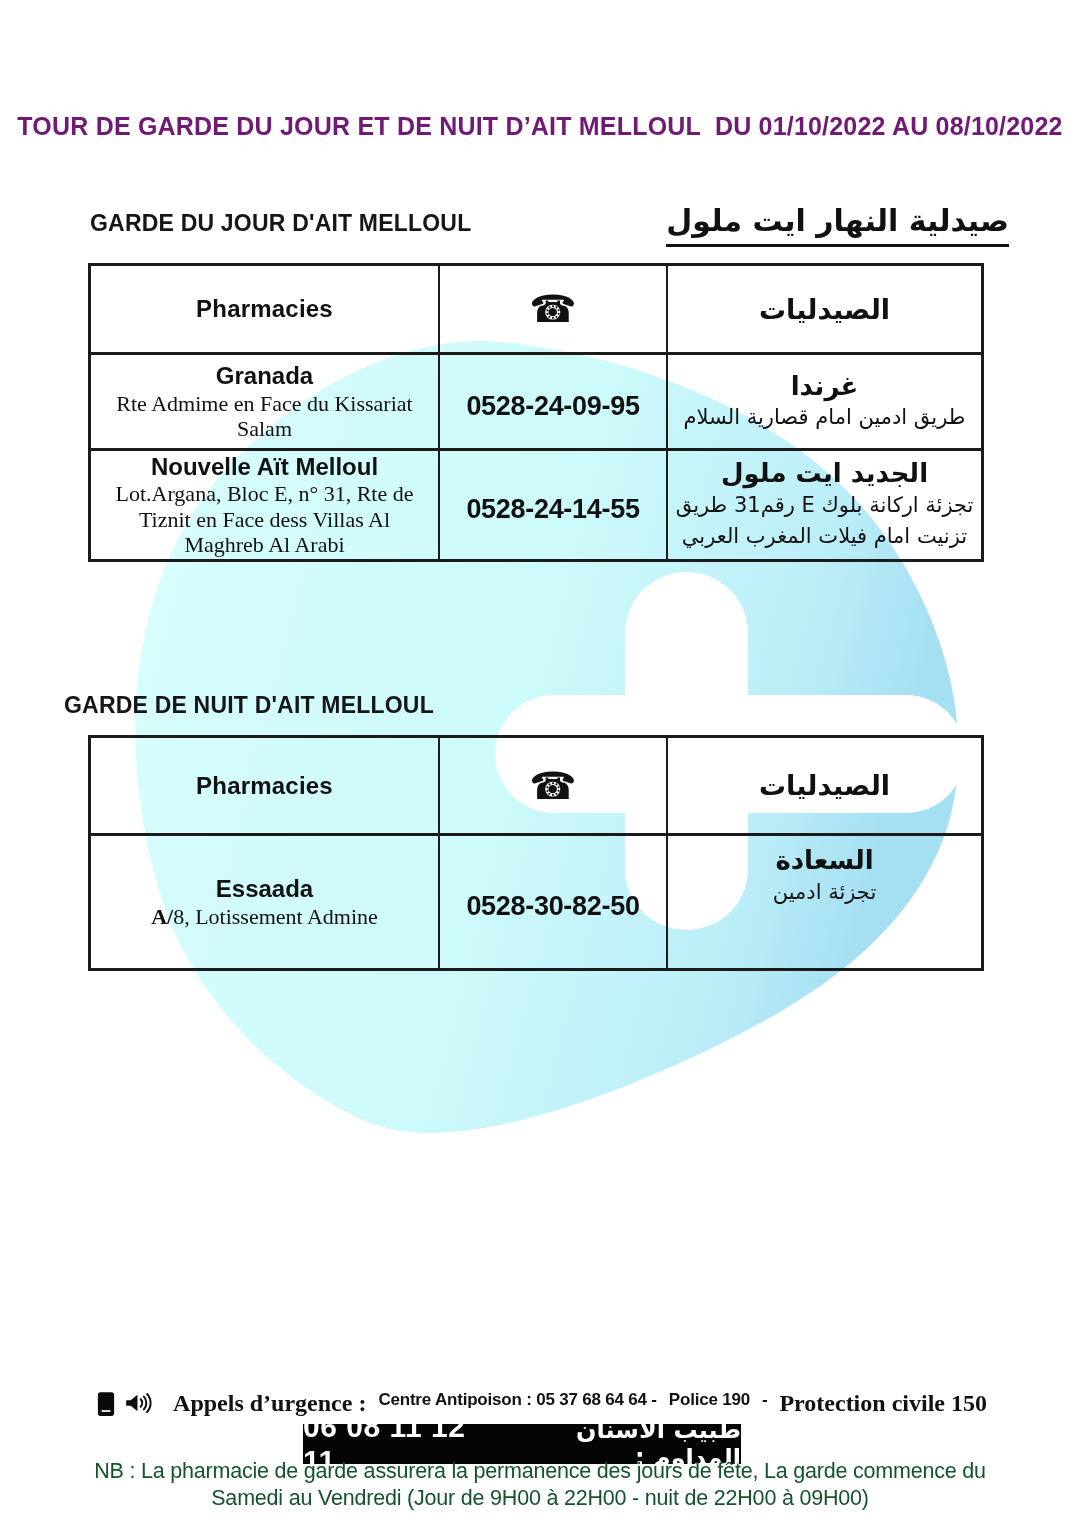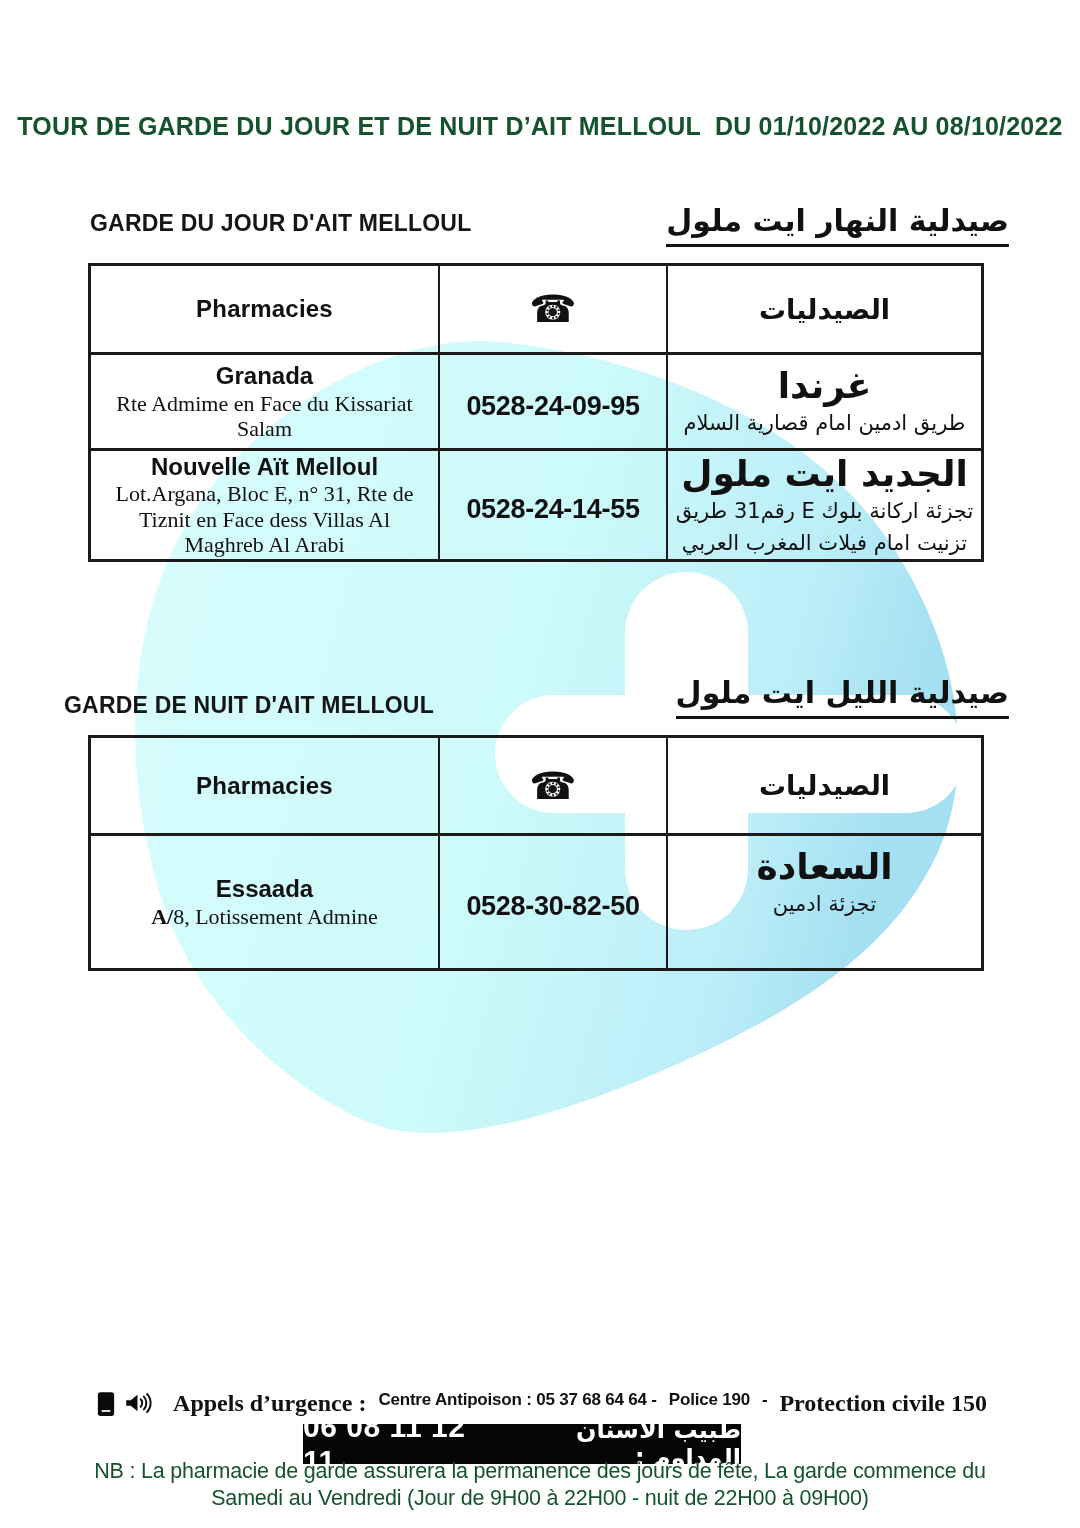--- a/index.html
+++ b/index.html
@@ -7,21 +7,21 @@
     width:1080px;height:1528px;position:relative;background:#ffffff;overflow:hidden;
     font-family:"Liberation Sans","DejaVu Sans",sans-serif;color:#111;
   }
   .page{position:absolute;inset:0;}
   
   .watermark{position:absolute;left:0;top:0;z-index:0;pointer-events:none;}
   .content{position:absolute;inset:0;z-index:1;}
   
   .doc-title{
     position:absolute;top:112px;left:0;width:100%;text-align:center;
-    font-size:25px;font-weight:bold;letter-spacing:.2px;white-space:pre;color:#14532d;
+    font-size:25px;font-weight:bold;letter-spacing:.2px;white-space:pre;color:#701a75;
   }
   .sec-fr{position:absolute;font-size:23px;font-weight:bold;color:#161616;letter-spacing:.2px;}
   .sec-ar{
     position:absolute;font-size:30px;font-weight:bold;direction:rtl;
     font-family:"DejaVu Sans",sans-serif;color:#111;
     border-bottom:3px solid #111;padding-bottom:5px;line-height:1.15;
   }
   .day-fr{left:90px;top:210px;}
   .day-ar{right:71px;top:204px;}
   .night-fr{left:64px;top:692px;}
@@ -41,21 +41,21 @@
   }
   .cell.last-col{border-right:none;}
   .cell.last-row{border-bottom:none;}
   .col-head{font-size:24px;font-weight:bold;letter-spacing:.2px;}
   .phone-glyph{font-family:"DejaVu Sans",sans-serif;font-size:38px;line-height:1;}
   .ar{direction:rtl;font-family:"DejaVu Sans",sans-serif;}
   .ar-head{font-size:27px;font-weight:bold;}
   .ph-name{font-size:24px;font-weight:bold;line-height:1.15;}
   .ph-addr{font-size:22px;line-height:1.15;margin-top:1px;font-family:Liberation Serif, serif;}
   .ph-tel{font-size:27px;font-weight:bold;letter-spacing:-.3px;margin-top:9px;}
-  .ar-name{font-size:36px;font-weight:bold;line-height:1.25;}
+  .ar-name{font-size:26px;font-weight:bold;line-height:1.25;}
   .ar-addr{font-size:21px;line-height:1.5;}
   .top-align{justify-content:flex-start;padding-top:8px;}
   .essaada-addr::first-letter{font-weight:bold;}
   
   .emergency-line{
     position:absolute;top:1390px;left:40px;right:40px;height:36px;
     display:flex;align-items:flex-start;justify-content:center;gap:12px;white-space:nowrap;
   }
   .emg-icons{display:flex;align-items:center;gap:4px;margin-right:8px;}
   .seg-serif{font-family:"Liberation Serif","DejaVu Serif",serif;font-weight:bold;font-size:24px;}
@@ -132,21 +132,20 @@
       <div class="cell last-row">
         <div class="ph-tel">0528-24-14-55</div>
       </div>
       <div class="cell last-row last-col ar" dir="rtl">
         <div class="ar-name">الجديد ايت ملول</div>
         <div class="ar-addr">تجزئة اركانة بلوك E رقم31 طريق تزنيت امام فيلات المغرب العربي</div>
       </div>
     </div>
 
     <div class="sec-fr night-fr">GARDE DE NUIT D'AIT MELLOUL</div>
-    <div class="sec-ar night-ar" dir="rtl">صيدلية الليل ايت ملول</div>
 
     <div class="gtable night-table">
       <div class="cell col-head">Pharmacies</div>
       <div class="cell">
         <span class="phone-glyph">☎</span>
       </div>
       <div class="cell last-col ar ar-head" dir="rtl">الصيدليات</div>
 
       <div class="cell last-row">
         <div class="ph-name">Essaada</div>

